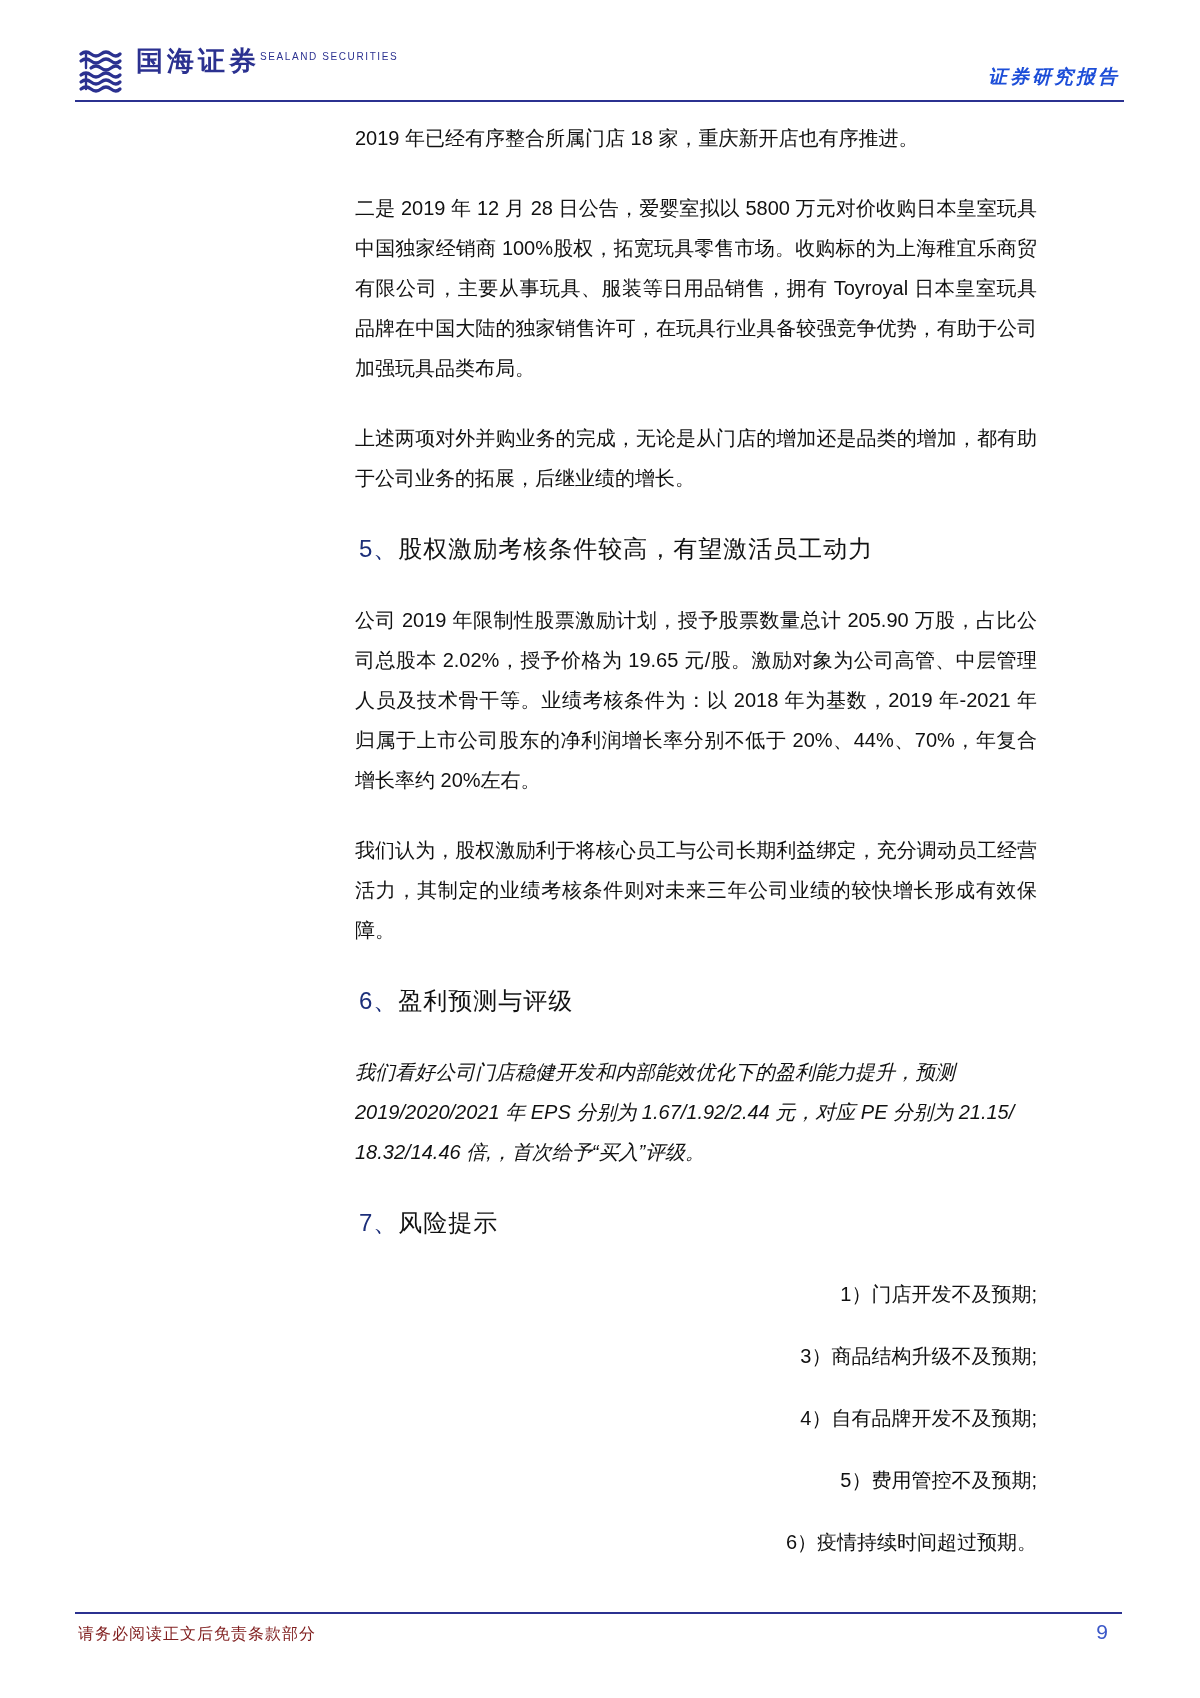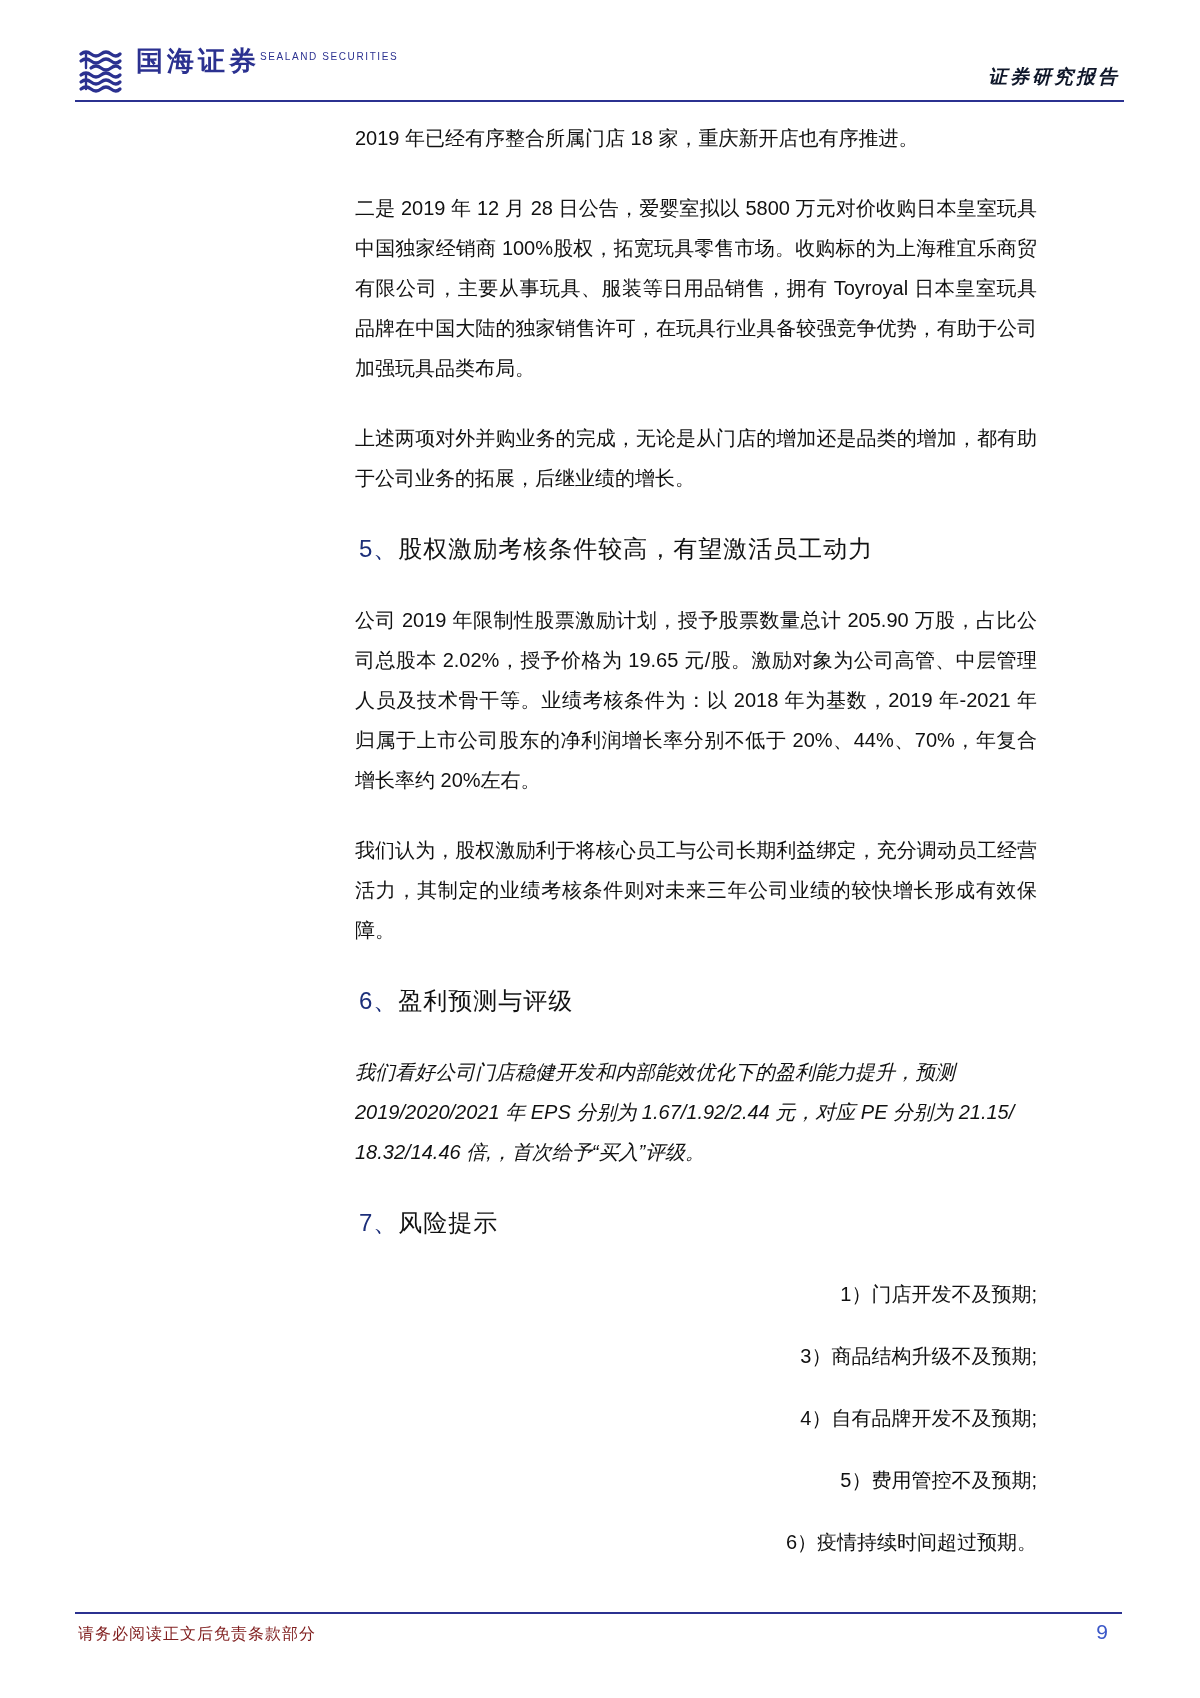--- a/index.html
+++ b/index.html
@@ -16,21 +16,21 @@
   .header{position:absolute;top:0;left:0;right:0;height:102px;}
   .logo{position:absolute;left:78px;top:48px;display:flex;align-items:flex-start;}
   .logo-icon{width:46px;height:48px;margin-right:12px;}
   .logo-text{display:flex;flex-direction:row;line-height:1;}
   .logo-cn{font-size:27px;font-weight:700;color:#2b3190;letter-spacing:4px;font-family:"Liberation Sans",sans-serif;}
   .logo-en{font-size:10px;color:#2b3190;letter-spacing:1.6px;margin-top:4px;font-family:"Liberation Sans",sans-serif;}
   .report-type{
     position:absolute;right:80px;top:64px;
     font-family:Liberation Serif, serif;
     font-style:italic;font-weight:700;
-    font-size:19px;color:#0f172a;letter-spacing:3px;
+    font-size:19px;color:#1d4ed8;letter-spacing:3px;
   }
   .header-rule{position:absolute;left:75px;right:76px;top:100px;height:2px;background:#2b3190;}
   
   .content{
     position:absolute;left:355px;top:118px;width:682px;
     font-size:20px;line-height:40px;
   }
   .para{
     text-align:justify;text-justify:inter-ideograph;
     margin:0 0 30px 0;

